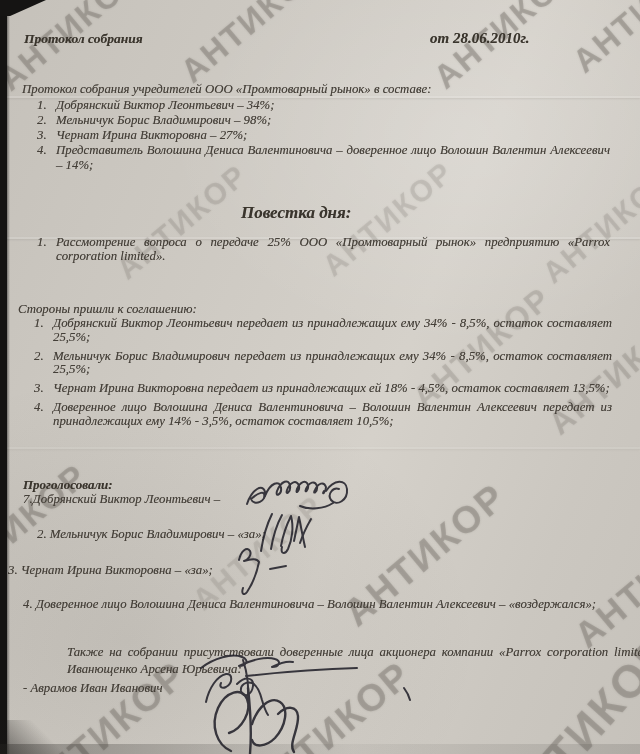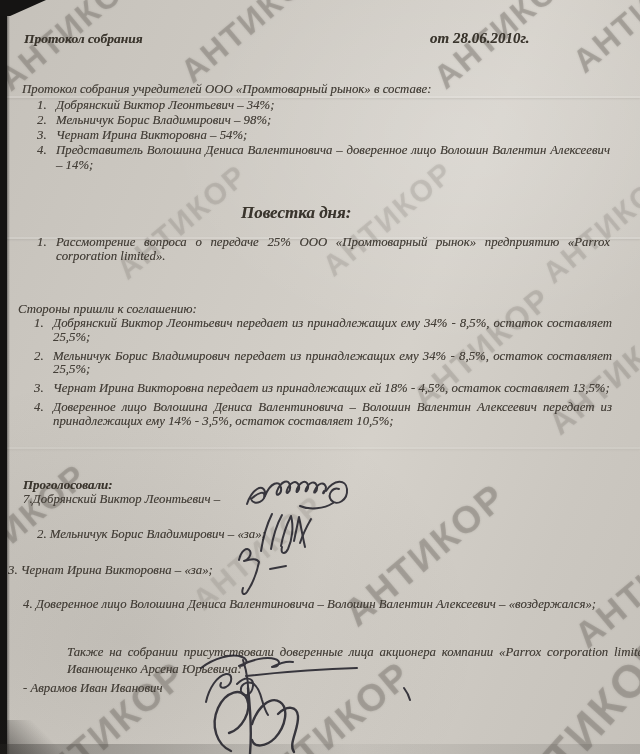--- a/index.html
+++ b/index.html
@@ -73,21 +73,21 @@
     <div class="li">
       <span class="num">1.</span>
       <span class="txt just">Добрянский Виктор Леонтьевич – 34%;</span>
     </div>
     <div class="li">
       <span class="num">2.</span>
       <span class="txt just">Мельничук Борис Владимирович – 98%;</span>
     </div>
     <div class="li">
       <span class="num">3.</span>
-      <span class="txt just">Чернат Ирина Викторовна – 54%;</span>
+      <span class="txt just">Чернат Ирина Викторовна – 27%;</span>
     </div>
     <div class="li">
       <span class="num">4.</span>
       <span class="txt just">Представитель Волошина Дениса Валентиновича – доверенное лицо Волошин Валентин Алексеевич – 14%;</span>
     </div>
   </div>
 
   <div class="abs body-txt b" style="left:241px;top:205px;font-size:17px;">Повестка дня:</div>
   <div class="abs body-txt" style="left:37px;top:236px;width:573px;line-height:13.8px;">
     <div class="li">

